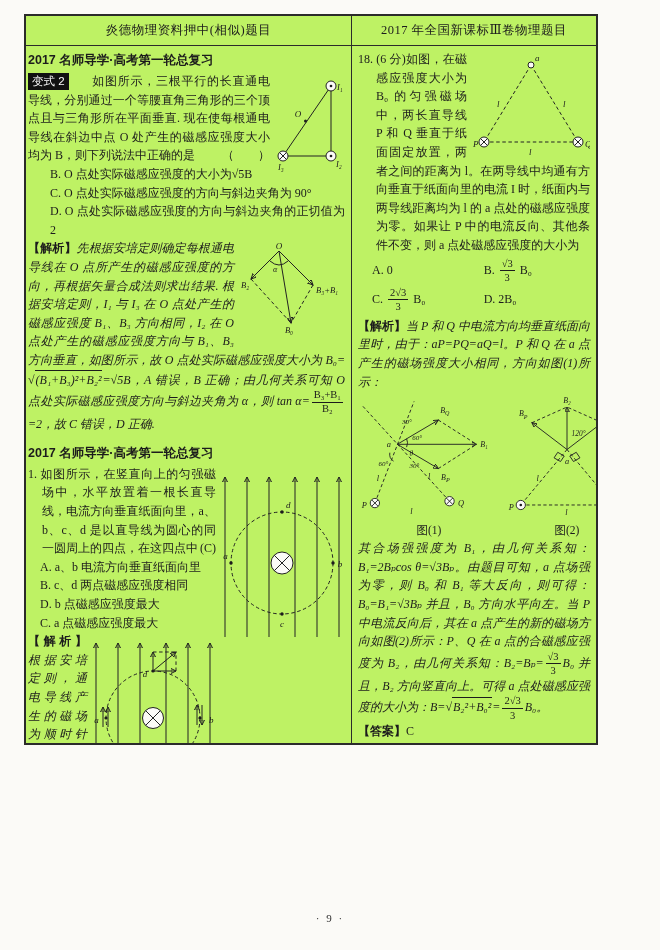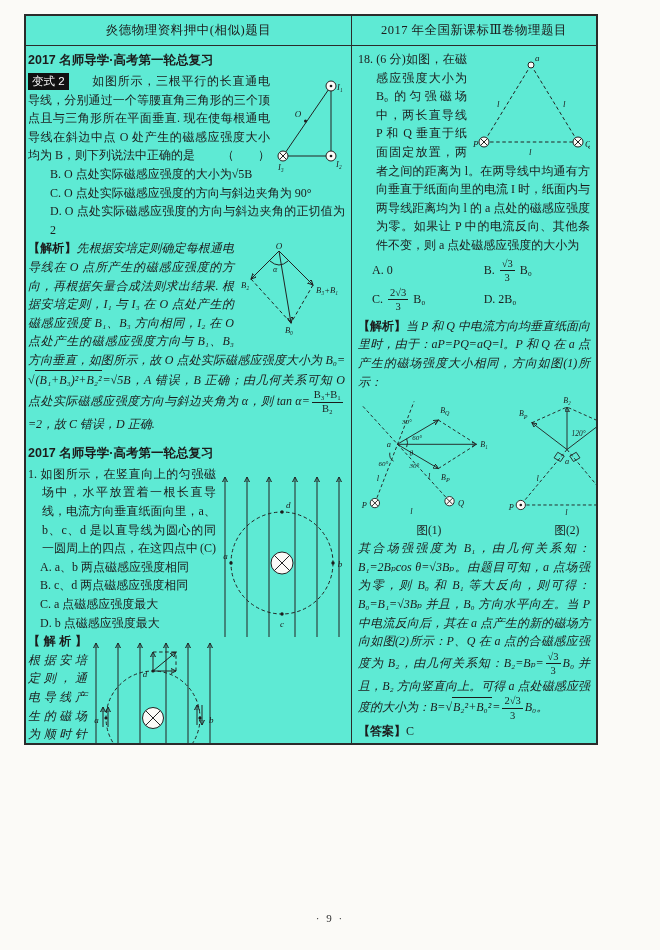--- a/index.html
+++ b/index.html
@@ -1,19 +1,19 @@
 <!DOCTYPE html>
 <html><head>
 <meta charset="utf-8">
 <style>
   html,body{margin:0;padding:0;}
   .page{position:relative;width:660px;height:950px;background:#fbfaf7;overflow:hidden;
         font-family:"Liberation Serif","DejaVu Serif",serif;color:#1c1c1c;}
   .sheet{position:absolute;left:24px;top:14px;width:574px;height:731px;
-         border:2px solid #2b2b2b;box-sizing:border-box;display:flex;flex-direction:column;background:#5eead4;}
+         border:2px solid #2b2b2b;box-sizing:border-box;display:flex;flex-direction:column;background:#bef264;}
   .head-row{display:flex;flex:0 0 29px;border-bottom:1.5px solid #2b2b2b;}
   .head-cell{display:flex;align-items:center;justify-content:center;font-size:12.5px;letter-spacing:.5px;}
   .head-left{width:326px;border-right:1.5px solid #2b2b2b;box-sizing:border-box;}
   .head-right{flex:1;}
   .body-row{flex:1;display:flex;min-height:0;}
   .col-left{width:326px;border-right:1.5px solid #2b2b2b;box-sizing:border-box;
             padding:4px 6px 0 2px;overflow:hidden;}
   .col-right{flex:1;padding:4px 6px 0 6px;overflow:hidden;}
   .txt{font-size:12px;line-height:18.6px;text-align:justify;}
   .sec-title{font-family:"Liberation Sans","DejaVu Sans",sans-serif;font-weight:bold;
@@ -152,24 +152,24 @@
             <text x="4.5" y="92" font-size="9" text-anchor="middle">a</text>
             <text x="119" y="100" font-size="9" text-anchor="middle">b</text>
             <text x="65" y="41" font-size="9">d</text>
             <text x="61" y="160" font-size="9" text-anchor="middle">c</text>
           </svg>
           <span>1.</span>
           <span>如图所示，在竖直向上的匀强磁场中，水平放置着一根长直导线，电流方向垂直纸面向里，a、b、c、d 是以直导线为圆心的同一圆周上的四点，在这四点中</span>
           <span class="inline-ans">(C)</span>
         </div>
 
-        <div class="txt opt2">A. a、b 两点磁感应强度相同</div>
+        <div class="txt opt2">A. a、b 电流方向垂直纸面向里</div>
         <div class="txt opt2">B. c、d 两点磁感应强度相同</div>
+        <div class="txt opt2">D. b 点磁感应强度最大</div>
         <div class="txt opt2">C. a 点磁感应强度最大</div>
-        <div class="txt opt2">D. b 点磁感应强度最大</div>
 
         <div class="txt">
           
           <svg class="fl dg" width="124" height="160" viewBox="0 0 124 160">
             <defs>
               <marker id="k4" markerWidth="8" markerHeight="8" refX="5.2" refY="2.6" orient="auto" markerUnits="userSpaceOnUse">
                 <path d="M0,0 L5.2,2.6 L0,5.2 z" fill="#222" stroke="none"></path>
               </marker>
             </defs>
             <line x1="4" y1="158" x2="4" y2="9" marker-end="url(#k4)"></line>

